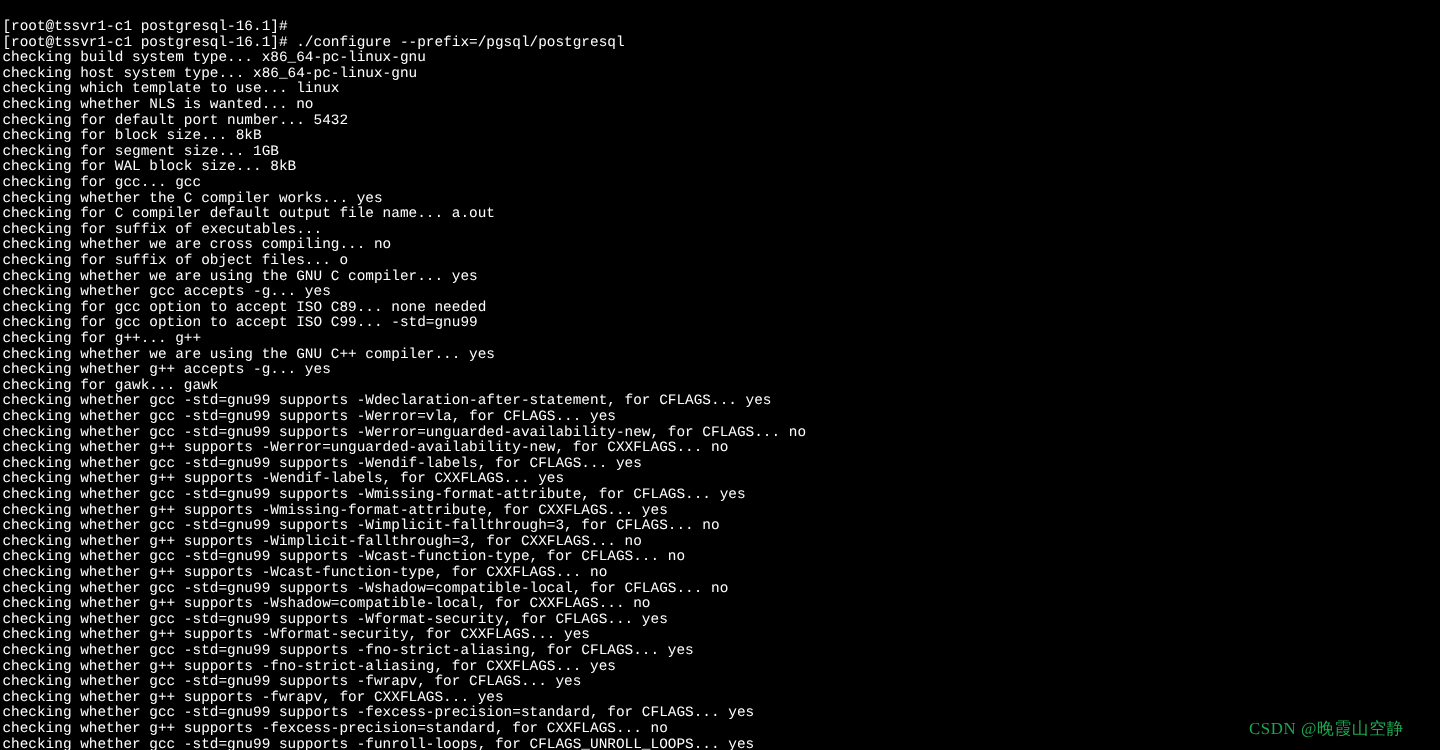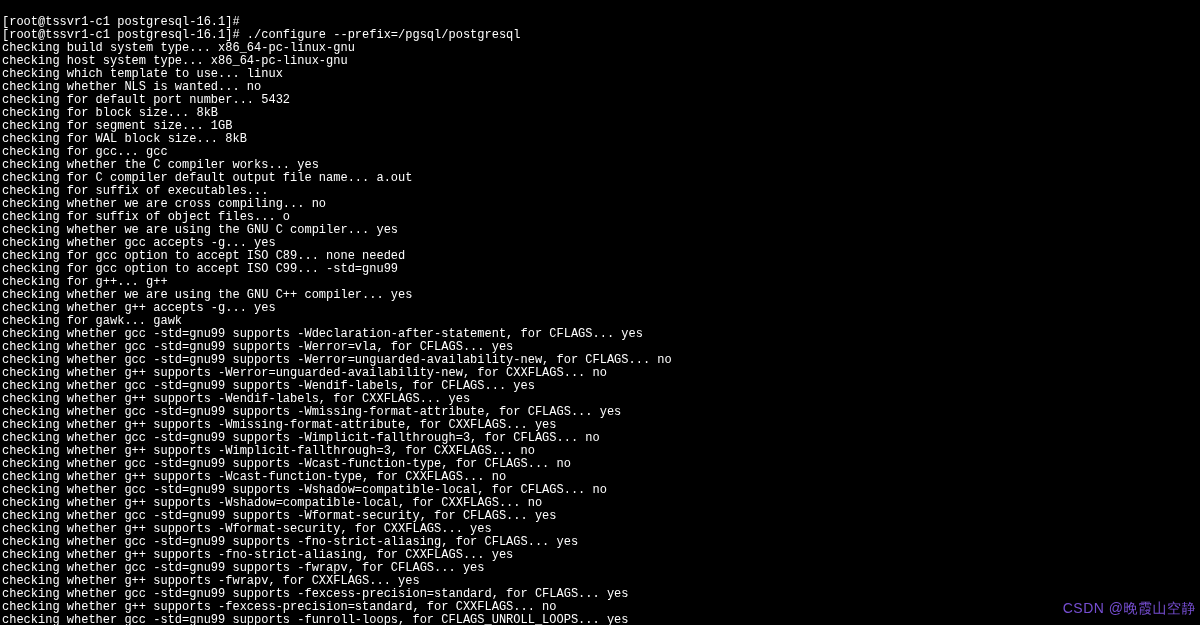--- a/index.html
+++ b/index.html
@@ -22,24 +22,24 @@
   .line { display: block; }
   .cursor {
     display: inline-block;
     width: 7px;
     height: 12px;
     background: #00ff00;
     vertical-align: bottom;
   }
   .watermark {
     position: absolute;
-    right: 4px;
+    right: 30px;
     bottom: 10px;
-    color: #8b5cf6;
-    font-family: Liberation Sans, sans-serif;
+    color: #22c55e;
+    font-family: Liberation Serif, serif;
     font-size: 14px;
     opacity: 0.85;
     letter-spacing: 0.5px;
   }
 </style>
 </head>
 <body>
 
 <div class="terminal" id="term"><span class="line">[root@tssvr1-c1 postgresql-16.1]#</span><span class="line">[root@tssvr1-c1 postgresql-16.1]# ./configure --prefix=/pgsql/postgresql</span><span class="line">checking build system type... x86_64-pc-linux-gnu</span><span class="line">checking host system type... x86_64-pc-linux-gnu</span><span class="line">checking which template to use... linux</span><span class="line">checking whether NLS is wanted... no</span><span class="line">checking for default port number... 5432</span><span class="line">checking for block size... 8kB</span><span class="line">checking for segment size... 1GB</span><span class="line">checking for WAL block size... 8kB</span><span class="line">checking for gcc... gcc</span><span class="line">checking whether the C compiler works... yes</span><span class="line">checking for C compiler default output file name... a.out</span><span class="line">checking for suffix of executables...</span><span class="line">checking whether we are cross compiling... no</span><span class="line">checking for suffix of object files... o</span><span class="line">checking whether we are using the GNU C compiler... yes</span><span class="line">checking whether gcc accepts -g... yes</span><span class="line">checking for gcc option to accept ISO C89... none needed</span><span class="line">checking for gcc option to accept ISO C99... -std=gnu99</span><span class="line">checking for g++... g++</span><span class="line">checking whether we are using the GNU C++ compiler... yes</span><span class="line">checking whether g++ accepts -g... yes</span><span class="line">checking for gawk... gawk</span><span class="line">checking whether gcc -std=gnu99 supports -Wdeclaration-after-statement, for CFLAGS... yes</span><span class="line">checking whether gcc -std=gnu99 supports -Werror=vla, for CFLAGS... yes</span><span class="line">checking whether gcc -std=gnu99 supports -Werror=unguarded-availability-new, for CFLAGS... no</span><span class="line">checking whether g++ supports -Werror=unguarded-availability-new, for CXXFLAGS... no</span><span class="line">checking whether gcc -std=gnu99 supports -Wendif-labels, for CFLAGS... yes</span><span class="line">checking whether g++ supports -Wendif-labels, for CXXFLAGS... yes</span><span class="line">checking whether gcc -std=gnu99 supports -Wmissing-format-attribute, for CFLAGS... yes</span><span class="line">checking whether g++ supports -Wmissing-format-attribute, for CXXFLAGS... yes</span><span class="line">checking whether gcc -std=gnu99 supports -Wimplicit-fallthrough=3, for CFLAGS... no</span><span class="line">checking whether g++ supports -Wimplicit-fallthrough=3, for CXXFLAGS... no</span><span class="line">checking whether gcc -std=gnu99 supports -Wcast-function-type, for CFLAGS... no</span><span class="line">checking whether g++ supports -Wcast-function-type, for CXXFLAGS... no</span><span class="line">checking whether gcc -std=gnu99 supports -Wshadow=compatible-local, for CFLAGS... no</span><span class="line">checking whether g++ supports -Wshadow=compatible-local, for CXXFLAGS... no</span><span class="line">checking whether gcc -std=gnu99 supports -Wformat-security, for CFLAGS... yes</span><span class="line">checking whether g++ supports -Wformat-security, for CXXFLAGS... yes</span><span class="line">checking whether gcc -std=gnu99 supports -fno-strict-aliasing, for CFLAGS... yes</span><span class="line">checking whether g++ supports -fno-strict-aliasing, for CXXFLAGS... yes</span><span class="line">checking whether gcc -std=gnu99 supports -fwrapv, for CFLAGS... yes</span><span class="line">checking whether g++ supports -fwrapv, for CXXFLAGS... yes</span><span class="line">checking whether gcc -std=gnu99 supports -fexcess-precision=standard, for CFLAGS... yes</span><span class="line">checking whether g++ supports -fexcess-precision=standard, for CXXFLAGS... no</span><span class="line">checking whether gcc -std=gnu99 supports -funroll-loops, for CFLAGS_UNROLL_LOOPS... yes</span><span class="line">checking whether gcc -std=gnu99 supports -ftree-vectorize, for CFLAGS_VECTORIZE... <span class="cursor"></span></span></div>
 

